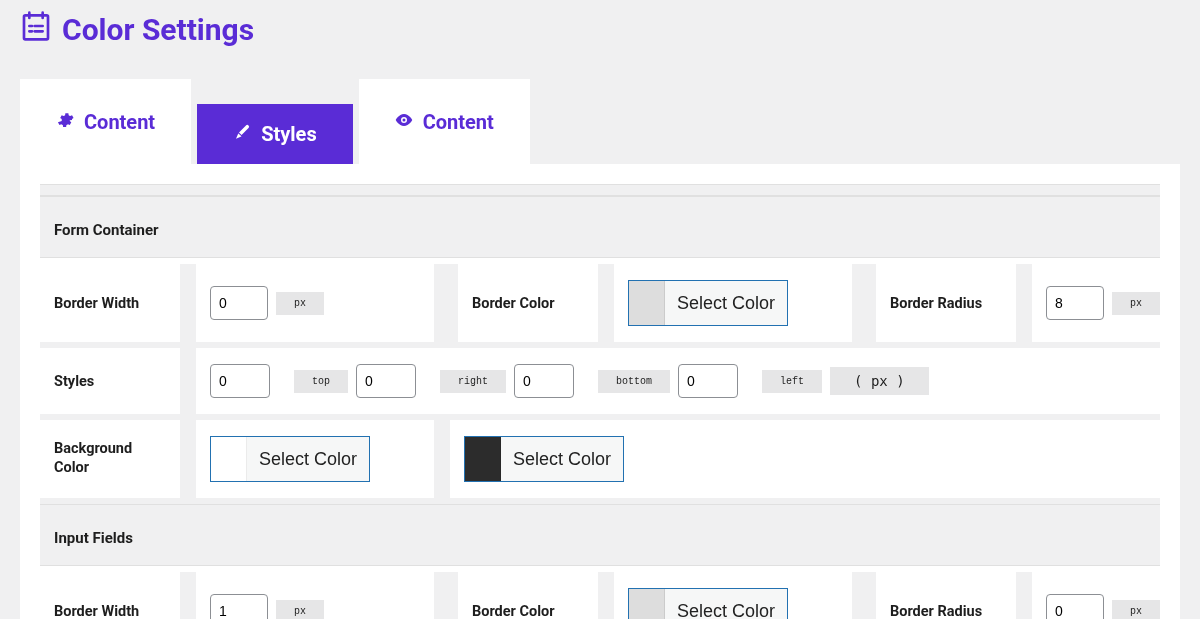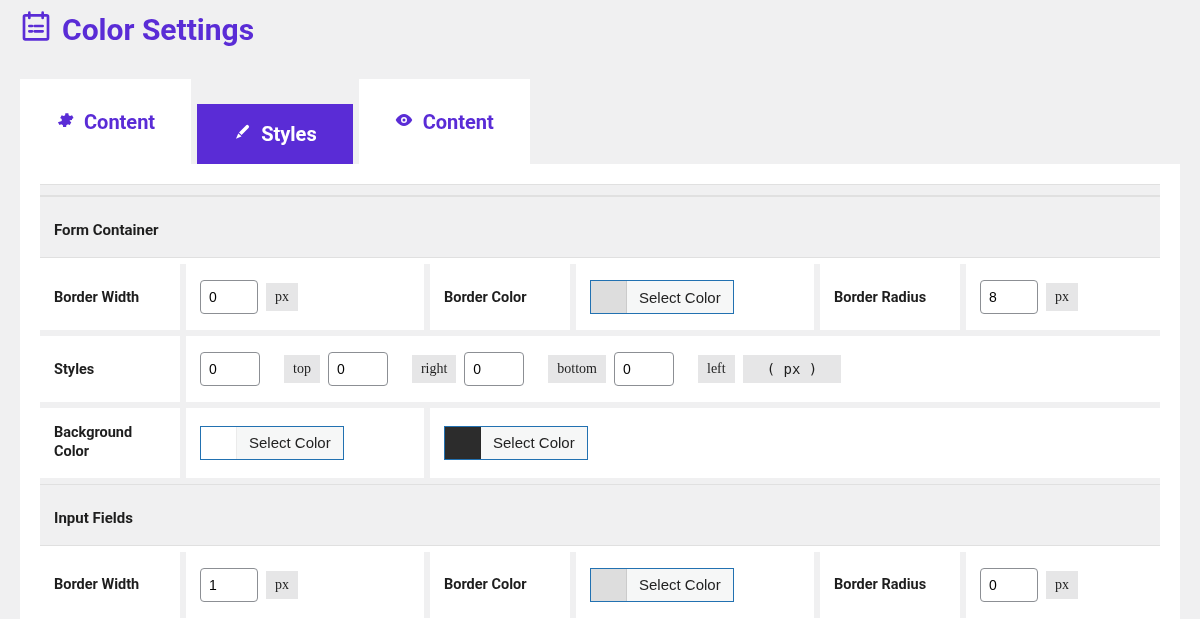--- a/index.html
+++ b/index.html
@@ -53,21 +53,21 @@
     font-size: 15px;
     padding: 24px 30px 18px 14px;
     border-top: 1px solid #e0e0e0;
     border-bottom: 1px solid #e0e0e0;
     background: #f0f0f1;
   }
   .spacer-top { height: 12px; background:#f0f0f1; border-bottom:1px solid #e0e0e0; border-top:1px solid #e0e0e0;}
   .rows { background:#f0f0f1; }
   .row {
     display: flex;
-    gap: 6px;
+    gap: 16px;
     margin-top: 6px;
   }
   .cell {
     background: #fff;
     padding: 16px 14px;
     display: flex;
     align-items: center;
     min-height: 66px;
   }
   .label-cell {
@@ -82,23 +82,23 @@
   .num-input {
     width: 58px;
     height: 34px;
     border: 1px solid #8c8f94;
     border-radius: 4px;
     padding: 0 8px;
     font-size: 14px;
   }
   .unit-badge, .side-badge {
     background: #e6e6e7;
-    padding: 6px 9px;
-    font-family: Liberation Serif, serif;
-    font-size: 14px;
+    padding: 6px 18px;
+    font-family: Liberation Mono, monospace;
+    font-size: 10px;
     margin-left: 8px;
   }
   .padding-group {
     display:flex;
     align-items:center;
     gap:8px;
     flex-wrap:nowrap;
   }
   .padding-group .num-input { width:60px; }
   .padding-group .side-badge { margin-left:16px; }
@@ -106,36 +106,36 @@
     background:#e6e6e7;
     padding:6px 24px;
     font-family: ui-monospace, SFMono-Regular, Menlo, Consolas, monospace;
     font-size:14px;
   }
   .color-btn {
     display:inline-flex;
     align-items:center;
     border:1px solid #2271b1;
     background:#f6f7f7;
-    height:34px;
+    height:46px;
     cursor:pointer;
     padding:0;
-    font-size:15px;
+    font-size:18px;
     color:#222;
   }
   .color-swatch {
     width:36px;
     height:100%;
     border-right:1px solid rgba(0,0,0,0.08);
   }
   .color-swatch.grey { background:#ddd; }
   .color-swatch.white { background:#fff; }
   .color-swatch.dark { background:#2c2c2c; }
   .color-btn-text { padding:0 12px; }
-  .label-cell-md { width: 140px; font-weight:700; font-size:14.5px; flex-shrink:0; }
+  .label-cell-md { width: 140px; font-weight:700; font-size:14.5px; flex-shrink:0;margin-left:8px; }
 </style>
 </head>
 <body>
 
 <div class="page">
   <h1 class="page-title">
     <span class="icon">
       <svg viewBox="0 0 24 24" fill="none" stroke="#5a2cd6" stroke-width="2" stroke-linecap="round" stroke-linejoin="round">
         <rect x="3" y="4" width="18" height="18" rx="1"></rect>
         <path d="M7 2v4M17 2v4"></path>

